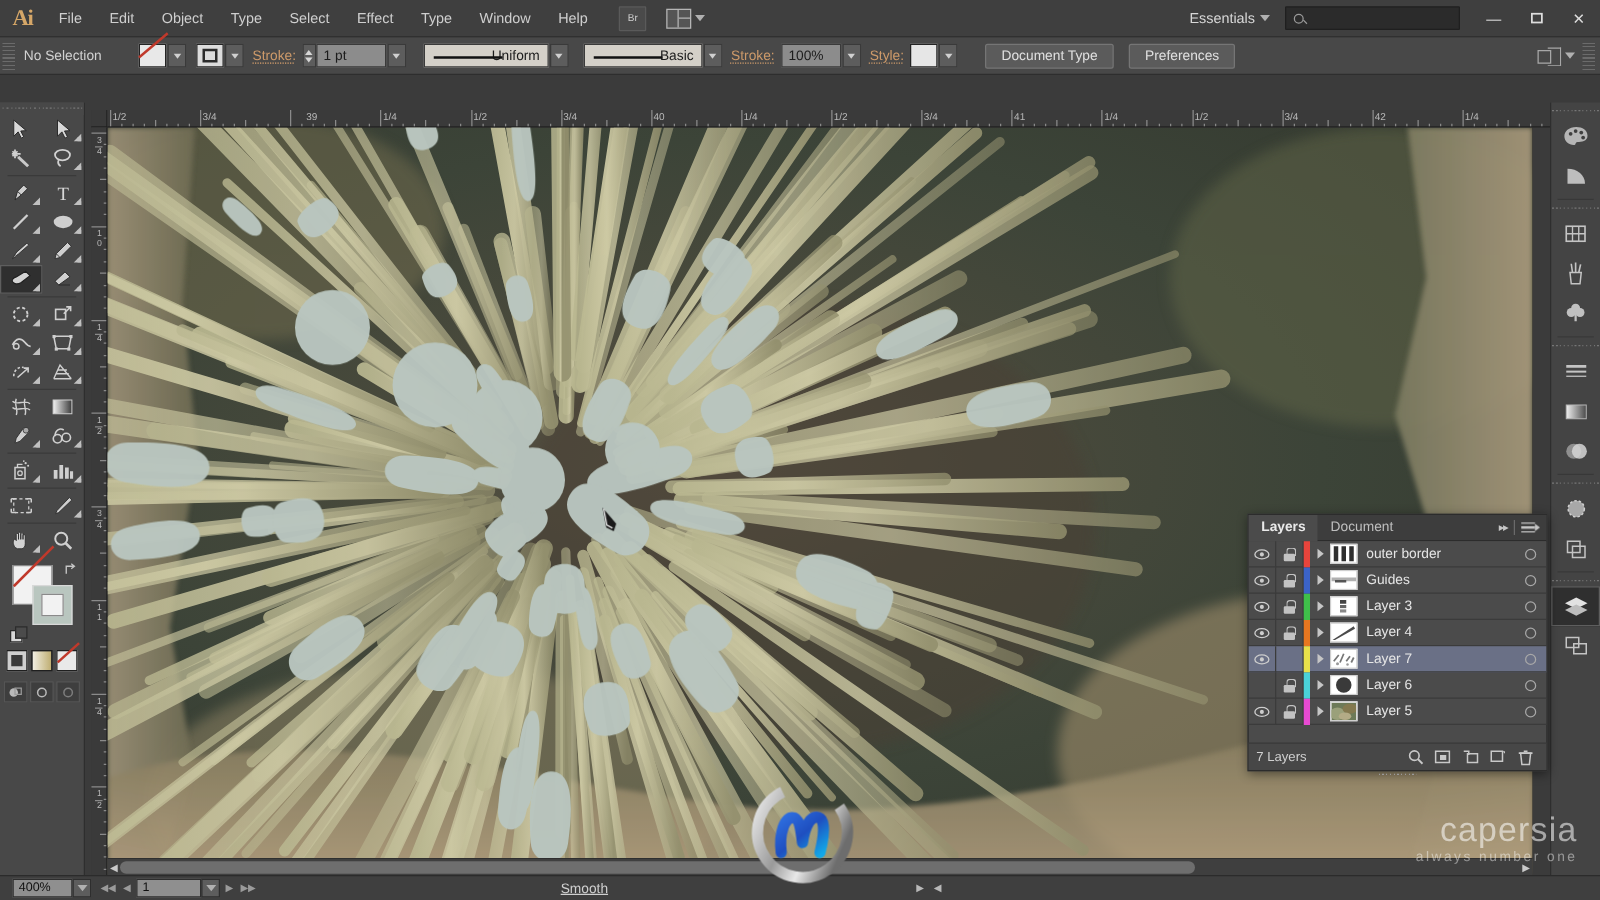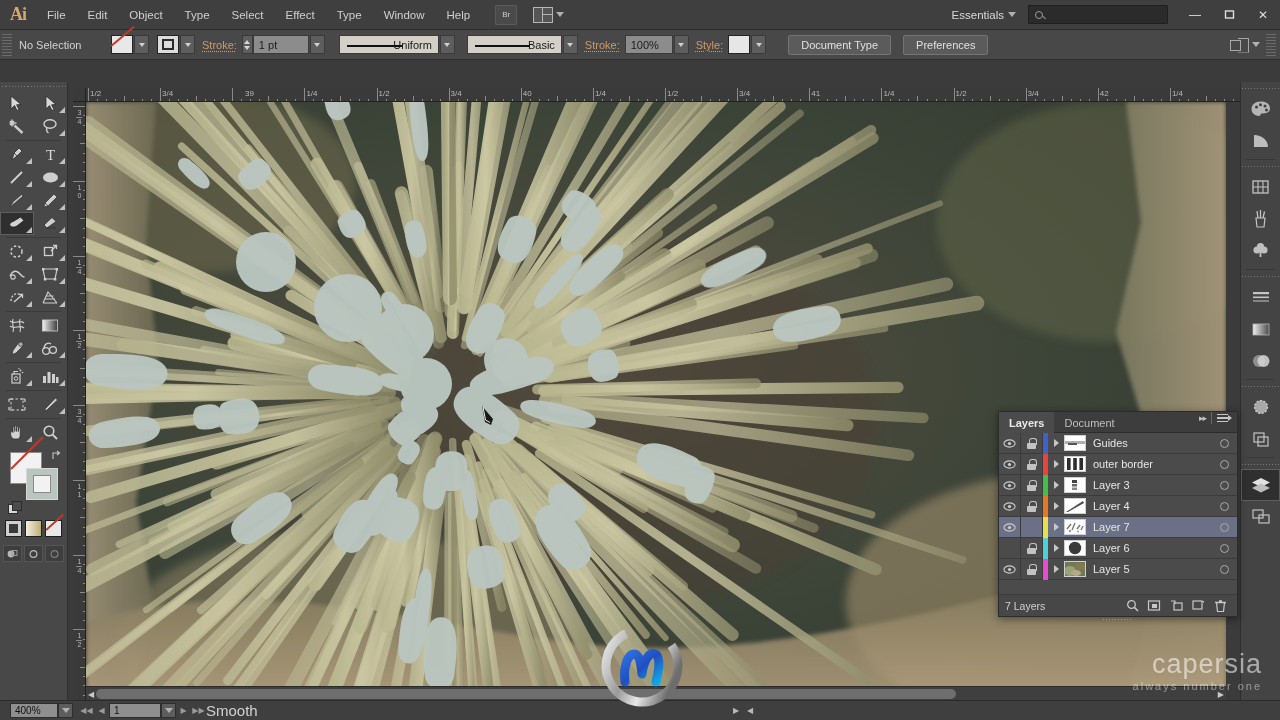--- a/index.html
+++ b/index.html
@@ -155,36 +155,36 @@
   .statusbar{position:absolute;left:0;bottom:0;width:1280px;height:20px;background:#3f3f3f;
     border-top:1px solid #2b2b2b;display:flex;align-items:center;padding-left:10px;gap:0;}
   .zoomfield{width:48px;height:15px;background:#8f8f8f;border:1px solid #2e2e2e;color:#101010;
     font-size:10px;display:flex;align-items:center;padding-left:4px;}
   .sdd{width:15px;height:15px;background:#5d5d5d;border:1px solid #2e2e2e;
     display:flex;align-items:center;justify-content:center;}
   .navbtn{width:15px;height:15px;display:flex;align-items:center;justify-content:center;
     color:#9a9a9a;font-size:8px;}
   .pagefield{width:52px;height:15px;background:#8f8f8f;border:1px solid #2e2e2e;color:#101010;
     font-size:10px;display:flex;align-items:center;padding-left:4px;}
-  .statustext{flex:1;text-align:left;font-size:15px;color:#d0d0d0;}
+  .statustext{flex:1;text-align:center;font-size:11px;color:#d0d0d0;text-decoration:underline;}
   .statusarrow{width:14px;text-align:center;color:#b8b8b8;font-size:8px;}
 
   
   .rdock{position:absolute;right:0;top:82px;width:40px;height:618px;background:#444;
     border-left:1px solid #2e2e2e;padding-top:2px;}
   .rd-grip{height:9px;background-image:repeating-linear-gradient(to right,#777 0 1px,transparent 1px 3px);
     background-size:18px 1px;background-position:10px 4px;background-repeat:repeat-x;}
   .rd-ico{height:32px;display:flex;align-items:center;justify-content:center;}
   .rd-ico.active{background:#2f2f2f;box-shadow:inset 0 0 0 1px #5e5e5e;}
   .rd-div{height:1px;background:#383838;margin:2px 5px;}
 
   
   .layers{position:absolute;left:998px;top:411px;width:240px;height:206px;
     background:#4b4b4b;border:1px solid #2c2c2c;box-shadow:0 2px 8px rgba(0,0,0,.45);}
-  .lp-tabs{height:21px;background:#3d3d3d;display:flex;align-items:flex-start;border-bottom:1px solid #2c2c2c;}
+  .lp-tabs{height:21px;background:#3d3d3d;display:flex;align-items:center;border-bottom:1px solid #2c2c2c;}
   .lp-tab{height:21px;padding:0 10px;display:flex;align-items:center;font-size:11px;color:#bfbfbf;}
   .lp-tab.active{background:#4b4b4b;color:#eaeaea;font-weight:bold;}
   .lp-tabspacer{flex:1;}
   .lp-ctrl{display:flex;align-items:center;gap:5px;padding-right:6px;}
   .dblarrow{color:#c6c6c6;font-size:9px;letter-spacing:-1px;}
   .lp-menu{width:14px;height:11px;position:relative;}
   .lp-menu i{position:absolute;left:0;height:1.5px;background:#c6c6c6;}
   .lp-menu i:nth-child(1){top:1px;width:11px;}
   .lp-menu i:nth-child(2){top:4.5px;width:11px;}
   .lp-menu i:nth-child(3){top:8px;width:11px;}
@@ -1380,55 +1380,55 @@
         <div class="lrow">
           <span class="lc-eye">
             <svg class="eye" viewBox="0 0 14 10">
               <ellipse cx="7" cy="5" rx="6.2" ry="4" fill="none" stroke="#ccc" stroke-width="1.2"></ellipse>
               <circle cx="7" cy="5" r="1.8" fill="#ccc"></circle>
             </svg>
           </span>
           <span class="lc-lock">
             <span class="lock"></span>
           </span>
-          <span class="lc-color" style="background:#3b63c8"></span>
+          <span class="lc-color" style="background:#e8443c"></span>
           <span class="lc-tri">
             <span class="rtri"></span>
           </span>
           <span class="lc-thumb"><svg width="20" height="14" viewBox="0 0 20 14">
               <rect width="20" height="14" fill="#fff"></rect>
-              <rect y="5" width="20" height="3" fill="#b0b0b0"></rect>
-              <rect x="3" y="7" width="9" height="2" fill="#555"></rect>
+              <rect x="2" y="1" width="3.6" height="12" fill="#2e2e2e"></rect>
+              <rect x="8.2" y="1" width="3.6" height="12" fill="#2e2e2e"></rect>
+              <rect x="14.4" y="1" width="3.6" height="12" fill="#2e2e2e"></rect>
             </svg></span>
-          <span class="lc-name">Guides</span>
+          <span class="lc-name">outer border</span>
           <span class="lc-target">
             <span class="ring"></span>
           </span>
         </div>
         <div class="lrow">
           <span class="lc-eye">
             <svg class="eye" viewBox="0 0 14 10">
               <ellipse cx="7" cy="5" rx="6.2" ry="4" fill="none" stroke="#ccc" stroke-width="1.2"></ellipse>
               <circle cx="7" cy="5" r="1.8" fill="#ccc"></circle>
             </svg>
           </span>
           <span class="lc-lock">
             <span class="lock"></span>
           </span>
-          <span class="lc-color" style="background:#e8443c"></span>
+          <span class="lc-color" style="background:#3b63c8"></span>
           <span class="lc-tri">
             <span class="rtri"></span>
           </span>
           <span class="lc-thumb"><svg width="20" height="14" viewBox="0 0 20 14">
               <rect width="20" height="14" fill="#fff"></rect>
-              <rect x="2" y="1" width="3.6" height="12" fill="#2e2e2e"></rect>
-              <rect x="8.2" y="1" width="3.6" height="12" fill="#2e2e2e"></rect>
-              <rect x="14.4" y="1" width="3.6" height="12" fill="#2e2e2e"></rect>
+              <rect y="5" width="20" height="3" fill="#b0b0b0"></rect>
+              <rect x="3" y="7" width="9" height="2" fill="#555"></rect>
             </svg></span>
-          <span class="lc-name">outer border</span>
+          <span class="lc-name">Guides</span>
           <span class="lc-target">
             <span class="ring"></span>
           </span>
         </div>
         <div class="lrow">
           <span class="lc-eye">
             <svg class="eye" viewBox="0 0 14 10">
               <ellipse cx="7" cy="5" rx="6.2" ry="4" fill="none" stroke="#ccc" stroke-width="1.2"></ellipse>
               <circle cx="7" cy="5" r="1.8" fill="#ccc"></circle>
             </svg>

